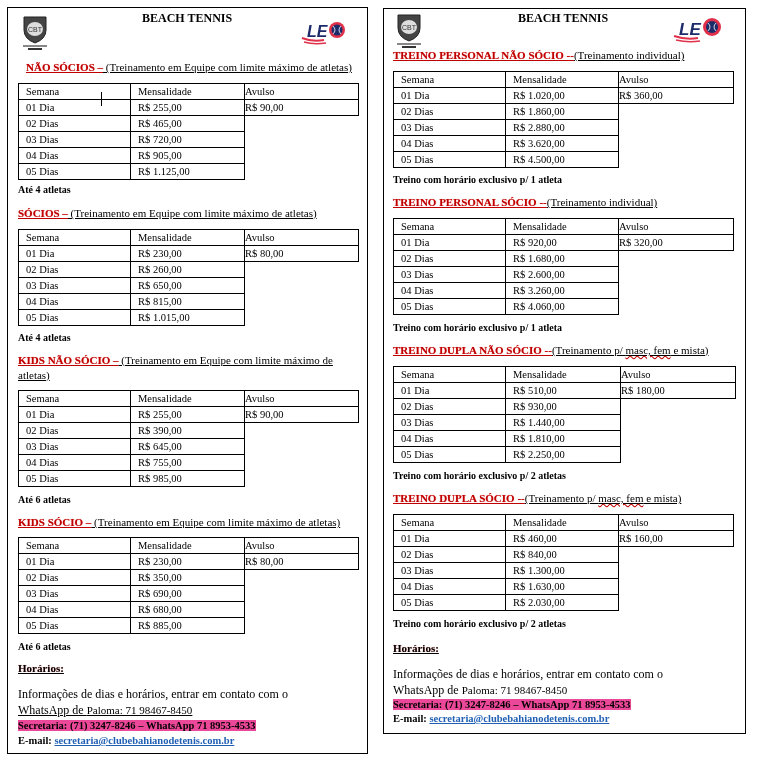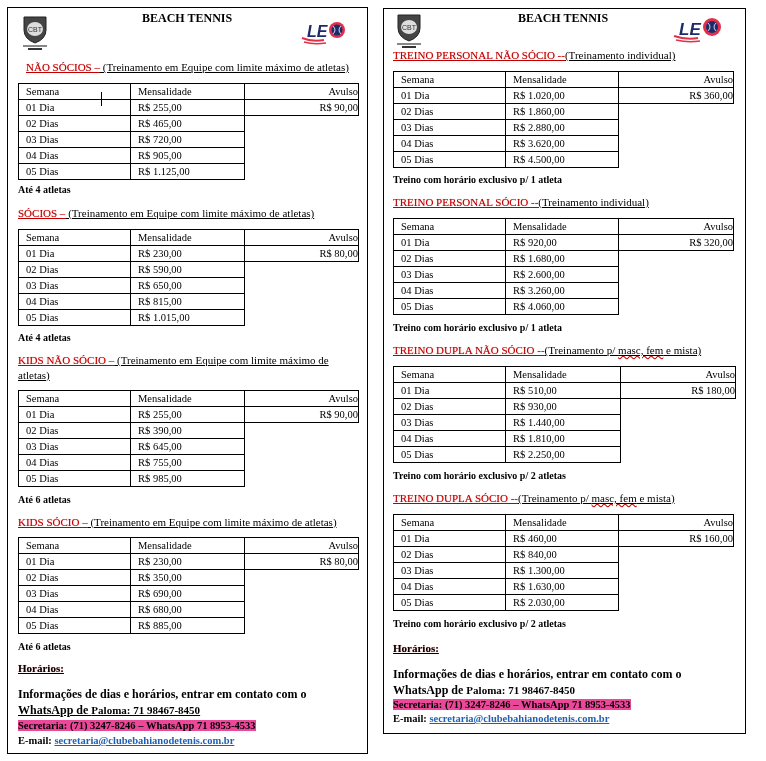--- a/index.html
+++ b/index.html
@@ -2,30 +2,30 @@
 <html><head>
 <meta charset="utf-8">
 <style>
   html, body { margin:0; padding:0; background:#ffffff; }
   body { width:766px; height:761px; position:relative; overflow:hidden;
          font-family:"Liberation Serif", "DejaVu Serif", serif; color:#000; }
   .panel { position:absolute; border:1px solid #000; background:#fff; box-sizing:border-box; }
   .abs { position:absolute; white-space:nowrap; }
   .title { font-weight:bold; font-size:12px;font-family:Liberation Serif, serif; }
   .heading { font-size:11px; }
-  .heading .red { color:#c00000; font-weight:normal; text-decoration:underline; text-shadow:0 0 1px #e88; }
+  .heading .red { color:#c00000; font-weight:bold; text-decoration:underline; text-shadow:0 0 1px #e88; }
   .heading .desc { text-decoration:underline; }
   .heading .sq { text-decoration:underline wavy #c00000;margin-top:24px; }
   table.price { position:absolute; border-collapse:collapse; font-size:10.5px; }
   table.price td { border:1px solid #000; height:16px; padding:0 0 0 7px; box-sizing:border-box; line-height:15px; }
-  table.price td.c3 { text-align:right; padding:0; }
+  table.price td.c3 { text-align:left; padding:0; }
   table.price td.empty { border:none; border-top:1px solid #000; }
   .note { font-size:10px; font-weight:bold; }
   .horarios { font-size:11px; font-weight:bold; color:#000000; text-decoration:underline; text-shadow:0 0 1px #e88;text-align:center; }
-  .info { font-size:12px; font-weight:bold; }
+  .info { font-size:12px; font-weight:normal; }
   .info small { font-size:11px; }
   .sec { font-size:10.5px; font-weight:bold; background:#ec4899; }
   .mail { font-size:10.5px; font-weight:bold; }
   .mail a { color:#1f5fb4; text-decoration:underline;margin-top:16px; }
   .cursor { position:absolute; width:1px; height:14px; background:#000; }
   .logo-shield { position:absolute; }
   .logo-leo { position:absolute; }
 </style>
 </head>
 <body>
@@ -101,21 +101,21 @@
     <td style="width:114px">Mensalidade</td>
     <td class="c3" style="width:114px">Avulso</td>
   </tr>
   <tr>
         <td>01 Dia</td>
         <td>R$ 230,00</td>
         <td class="c3">R$ 80,00</td>
       </tr>
   <tr>
         <td>02 Dias</td>
-        <td>R$ 590,00</td>
+        <td>R$ 260,00</td>
         <td class="empty"></td>
       </tr>
   <tr>
         <td>03 Dias</td>
         <td>R$ 650,00</td>
         <td class="empty" style="border-top:none"></td>
       </tr>
   <tr>
         <td>04 Dias</td>
         <td>R$ 815,00</td>

